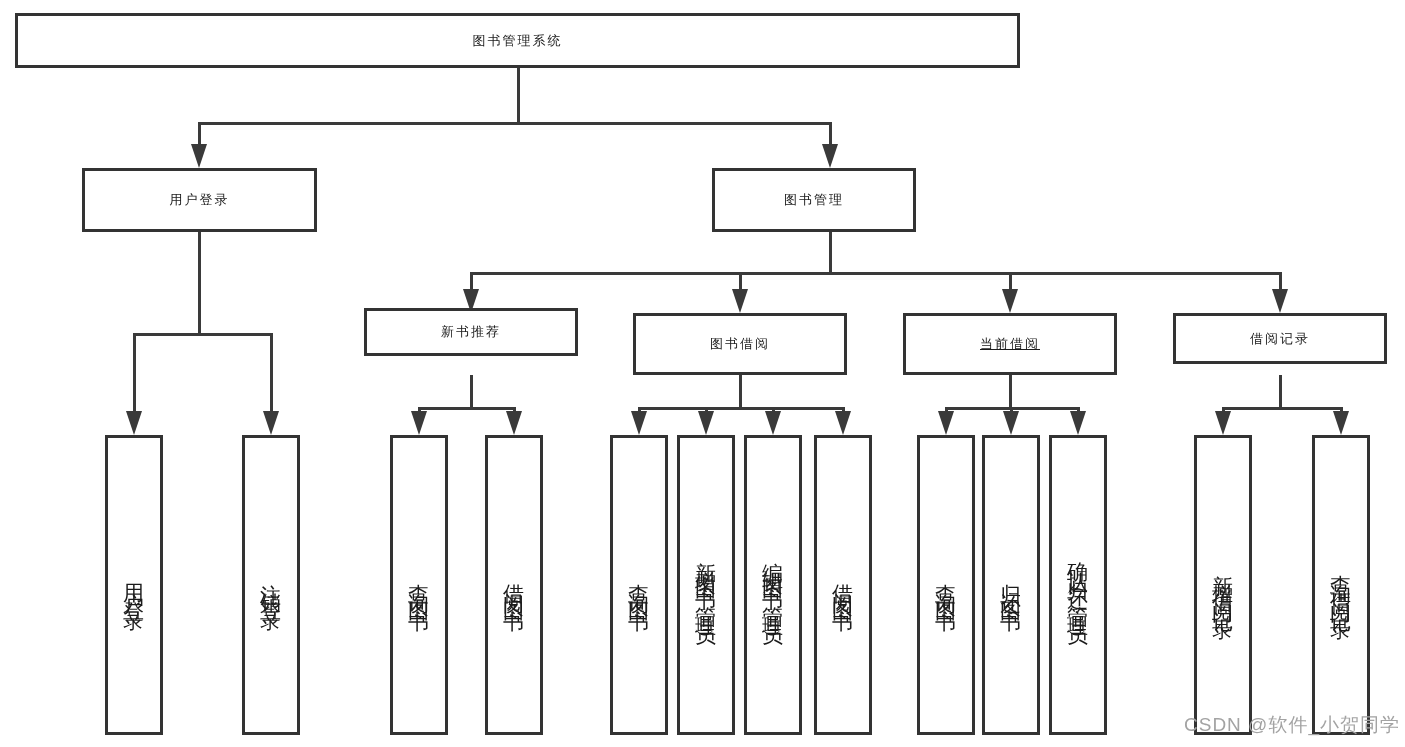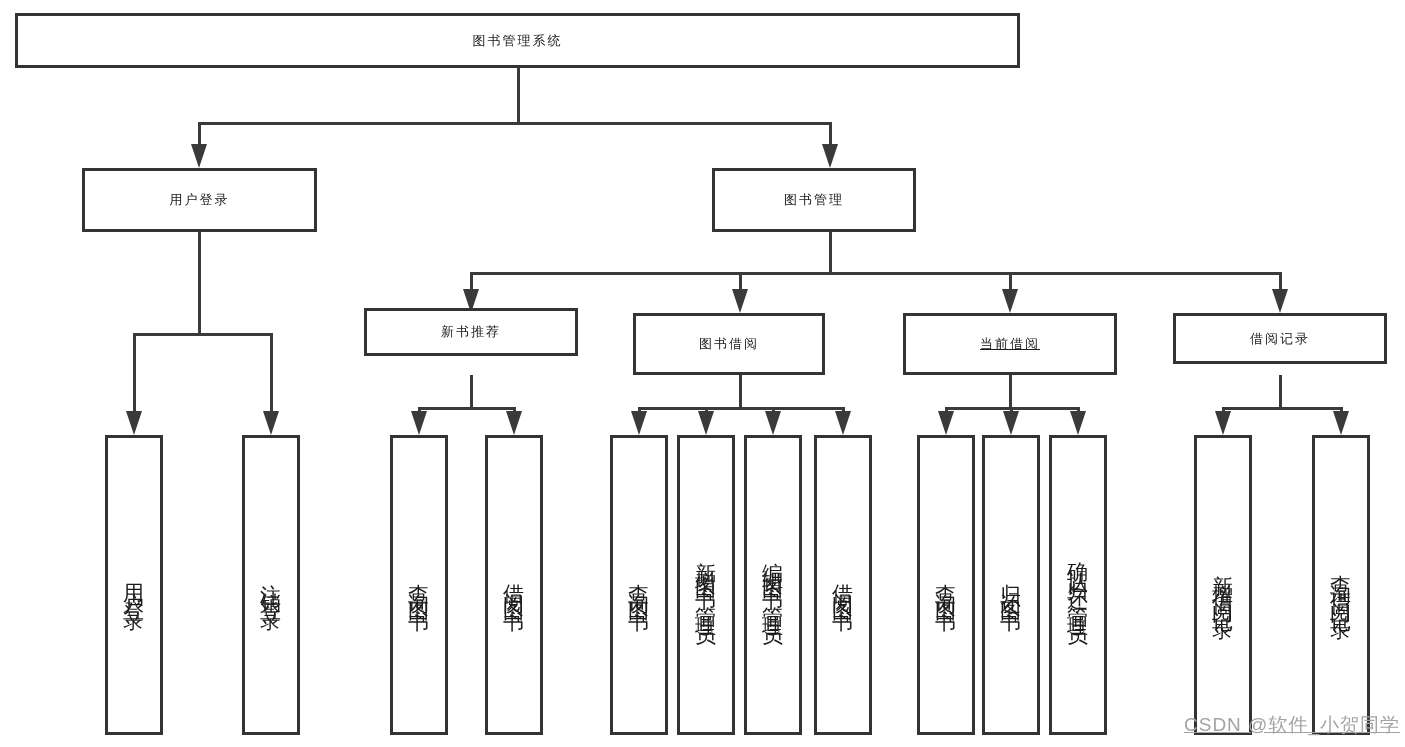--- a/index.html
+++ b/index.html
@@ -21,21 +21,21 @@
   }
   .vl { position:absolute; width:3px; background:#3a3a3a; }
   .hl { position:absolute; height:3px; background:#3a3a3a; }
   .tri {
     position:absolute; width:0; height:0;
     border-left:8px solid transparent; border-right:8px solid transparent;
     border-top:24px solid #3a3a3a;
   }
   .watermark {
     position:absolute; left:1184px; top:712px; z-index:5;
-    font-size:19px; letter-spacing:1px; color:#a3a3a3; white-space:nowrap;text-decoration:underline;
+    font-size:19px; letter-spacing:1px; color:#a3a3a3; white-space:nowrap;
   }
 </style>
 </head>
 <body>
 
 <div class="canvas">
 
   <div class="box" style="left:15px; top:13px; width:1005px; height:55px;">图书管理系统</div>
 
   <div class="vl" style="left:517px; top:68px; height:57px;"></div>
@@ -60,21 +60,21 @@
   <div class="vl" style="left:470px; top:272px; height:19px;"></div>
   <div class="tri" style="left:463px; top:289px;"></div>
   <div class="vl" style="left:739px; top:272px; height:19px;"></div>
   <div class="tri" style="left:732px; top:289px;"></div>
   <div class="vl" style="left:1009px; top:272px; height:19px;"></div>
   <div class="tri" style="left:1002px; top:289px;"></div>
   <div class="vl" style="left:1279px; top:272px; height:19px;"></div>
   <div class="tri" style="left:1272px; top:289px;"></div>
 
   <div class="box" style="left:364px; top:308px; width:214px; height:48px;">新书推荐</div>
-  <div class="box" style="left:633px; top:313px; width:192px; height:62px;">图书借阅</div>
+  <div class="box" style="left:633px; top:313px; width:214px; height:62px;">图书借阅</div>
   <div class="box" style="left:903px; top:313px; width:214px; height:62px;text-decoration:underline;">当前借阅</div>
   <div class="box" style="left:1173px; top:313px; width:214px; height:51px;">借阅记录</div>
 
   <div class="vl" style="left:470px; top:375px; height:35px;"></div>
   <div class="hl" style="left:418px; top:407px; width:98px;"></div>
   <div class="vl" style="left:418px; top:407px; height:8px;"></div>
   <div class="tri" style="left:411px; top:411px;"></div>
   <div class="vl" style="left:513px; top:407px; height:8px;"></div>
   <div class="tri" style="left:506px; top:411px;"></div>
 

